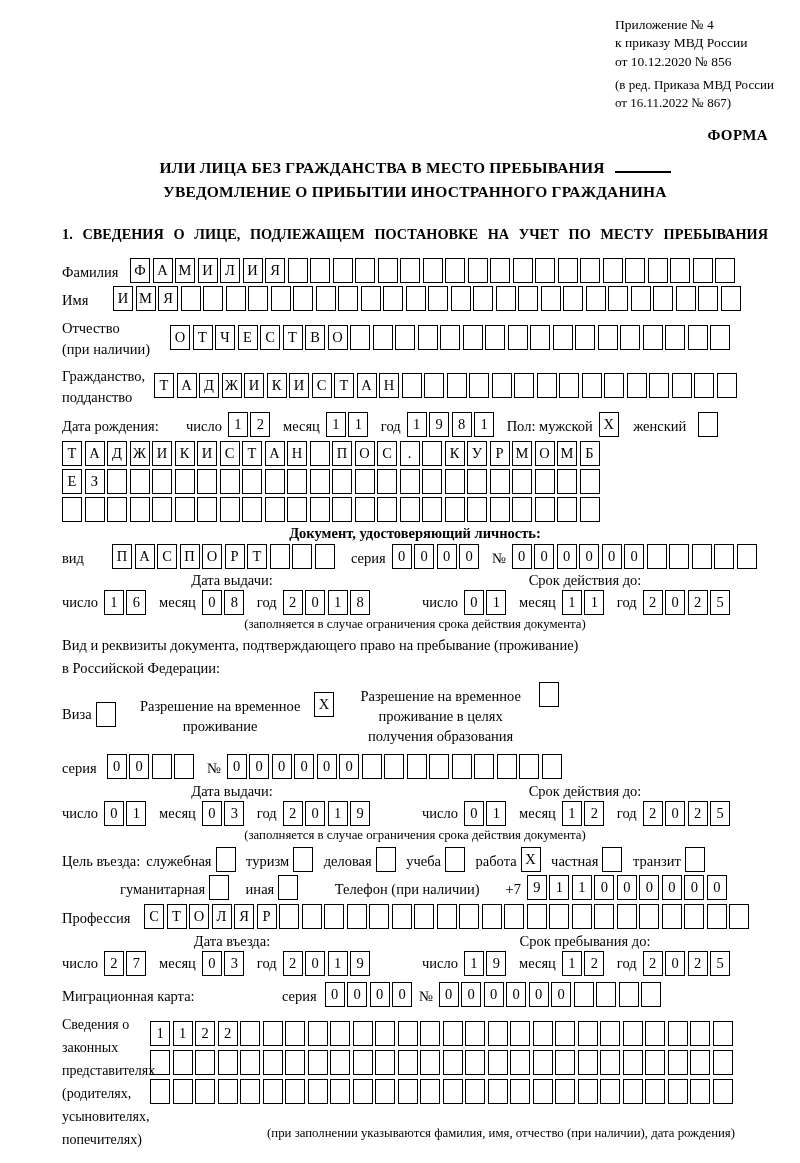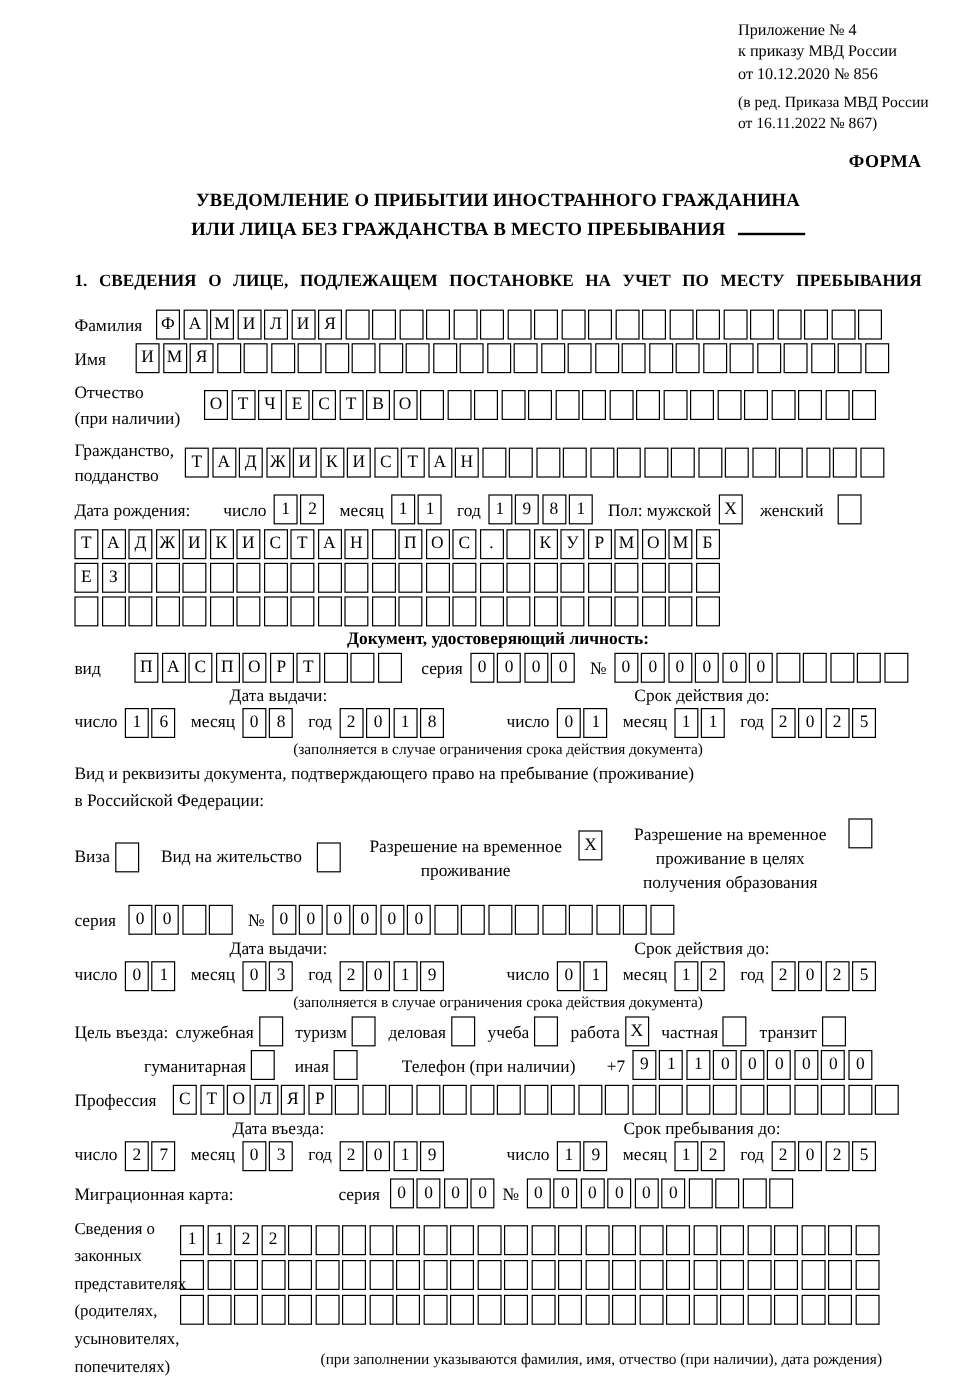--- a/index.html
+++ b/index.html
@@ -39,22 +39,22 @@
     <div>от 10.12.2020 № 856</div>
     <div class="ed">
       <div>(в ред. Приказа МВД России</div>
       <div>от 16.11.2022 № 867)</div>
     </div>
   </div>
 
   <div class="forma">ФОРМА</div>
 
   <div class="title">
+    <div><span>ИЛИ ЛИЦА БЕЗ ГРАЖДАНСТВА В МЕСТО ПРЕБЫВАНИЯ</span><span class="uline"></span></div>
     <div>УВЕДОМЛЕНИЕ О ПРИБЫТИИ ИНОСТРАННОГО ГРАЖДАНИНА</div>
-    <div><span>ИЛИ ЛИЦА БЕЗ ГРАЖДАНСТВА В МЕСТО ПРЕБЫВАНИЯ</span><span class="uline"></span></div>
   </div>
 
   <div class="sec1">1. СВЕДЕНИЯ О ЛИЦЕ, ПОДЛЕЖАЩЕМ ПОСТАНОВКЕ НА УЧЕТ ПО МЕСТУ ПРЕБЫВАНИЯ</div>
 
   <div class="frow" style="margin-top:15px">
     <div class="lbl" style="width:68px">Фамилия</div>
     <div class="cells">
         <span class="cell">Ф</span>
         <span class="cell">А</span>
         <span class="cell">М</span>
@@ -389,26 +389,20 @@
   <div style="margin-top:6px">в Российской Федерации:</div>
 
   <div class="frow" style="margin-top:5px">
     <div style="display:flex">
       <span class="lbl">Виза</span>
       <div class="cells" style="margin-left:4px">
           <span class="cell"></span>
         </div>
     </div>
     <div style="display:flex;margin-left:16px">
-      <span class="lbl">Вид на жительство</span>
-      <div class="cells" style="margin-left:12px">
-          <span class="cell"></span>
-        </div>
-    </div>
-    <div style="display:flex;margin-left:16px">
       <div class="ctr" style="width:172px;padding-top:4px;line-height:20px">Разрешение на временное проживание</div>
       <div class="cells" style="margin-left:8px">
           <span class="cell">X</span>
         </div>
     </div>
     <div style="display:flex;margin-left:14px">
       <div class="ctr" style="width:180px;padding-top:4px;line-height:20px">Разрешение на временное проживание в целях получения образования</div>
       <div class="cells" style="margin-left:8px">
           <span class="cell"></span>
         </div>

